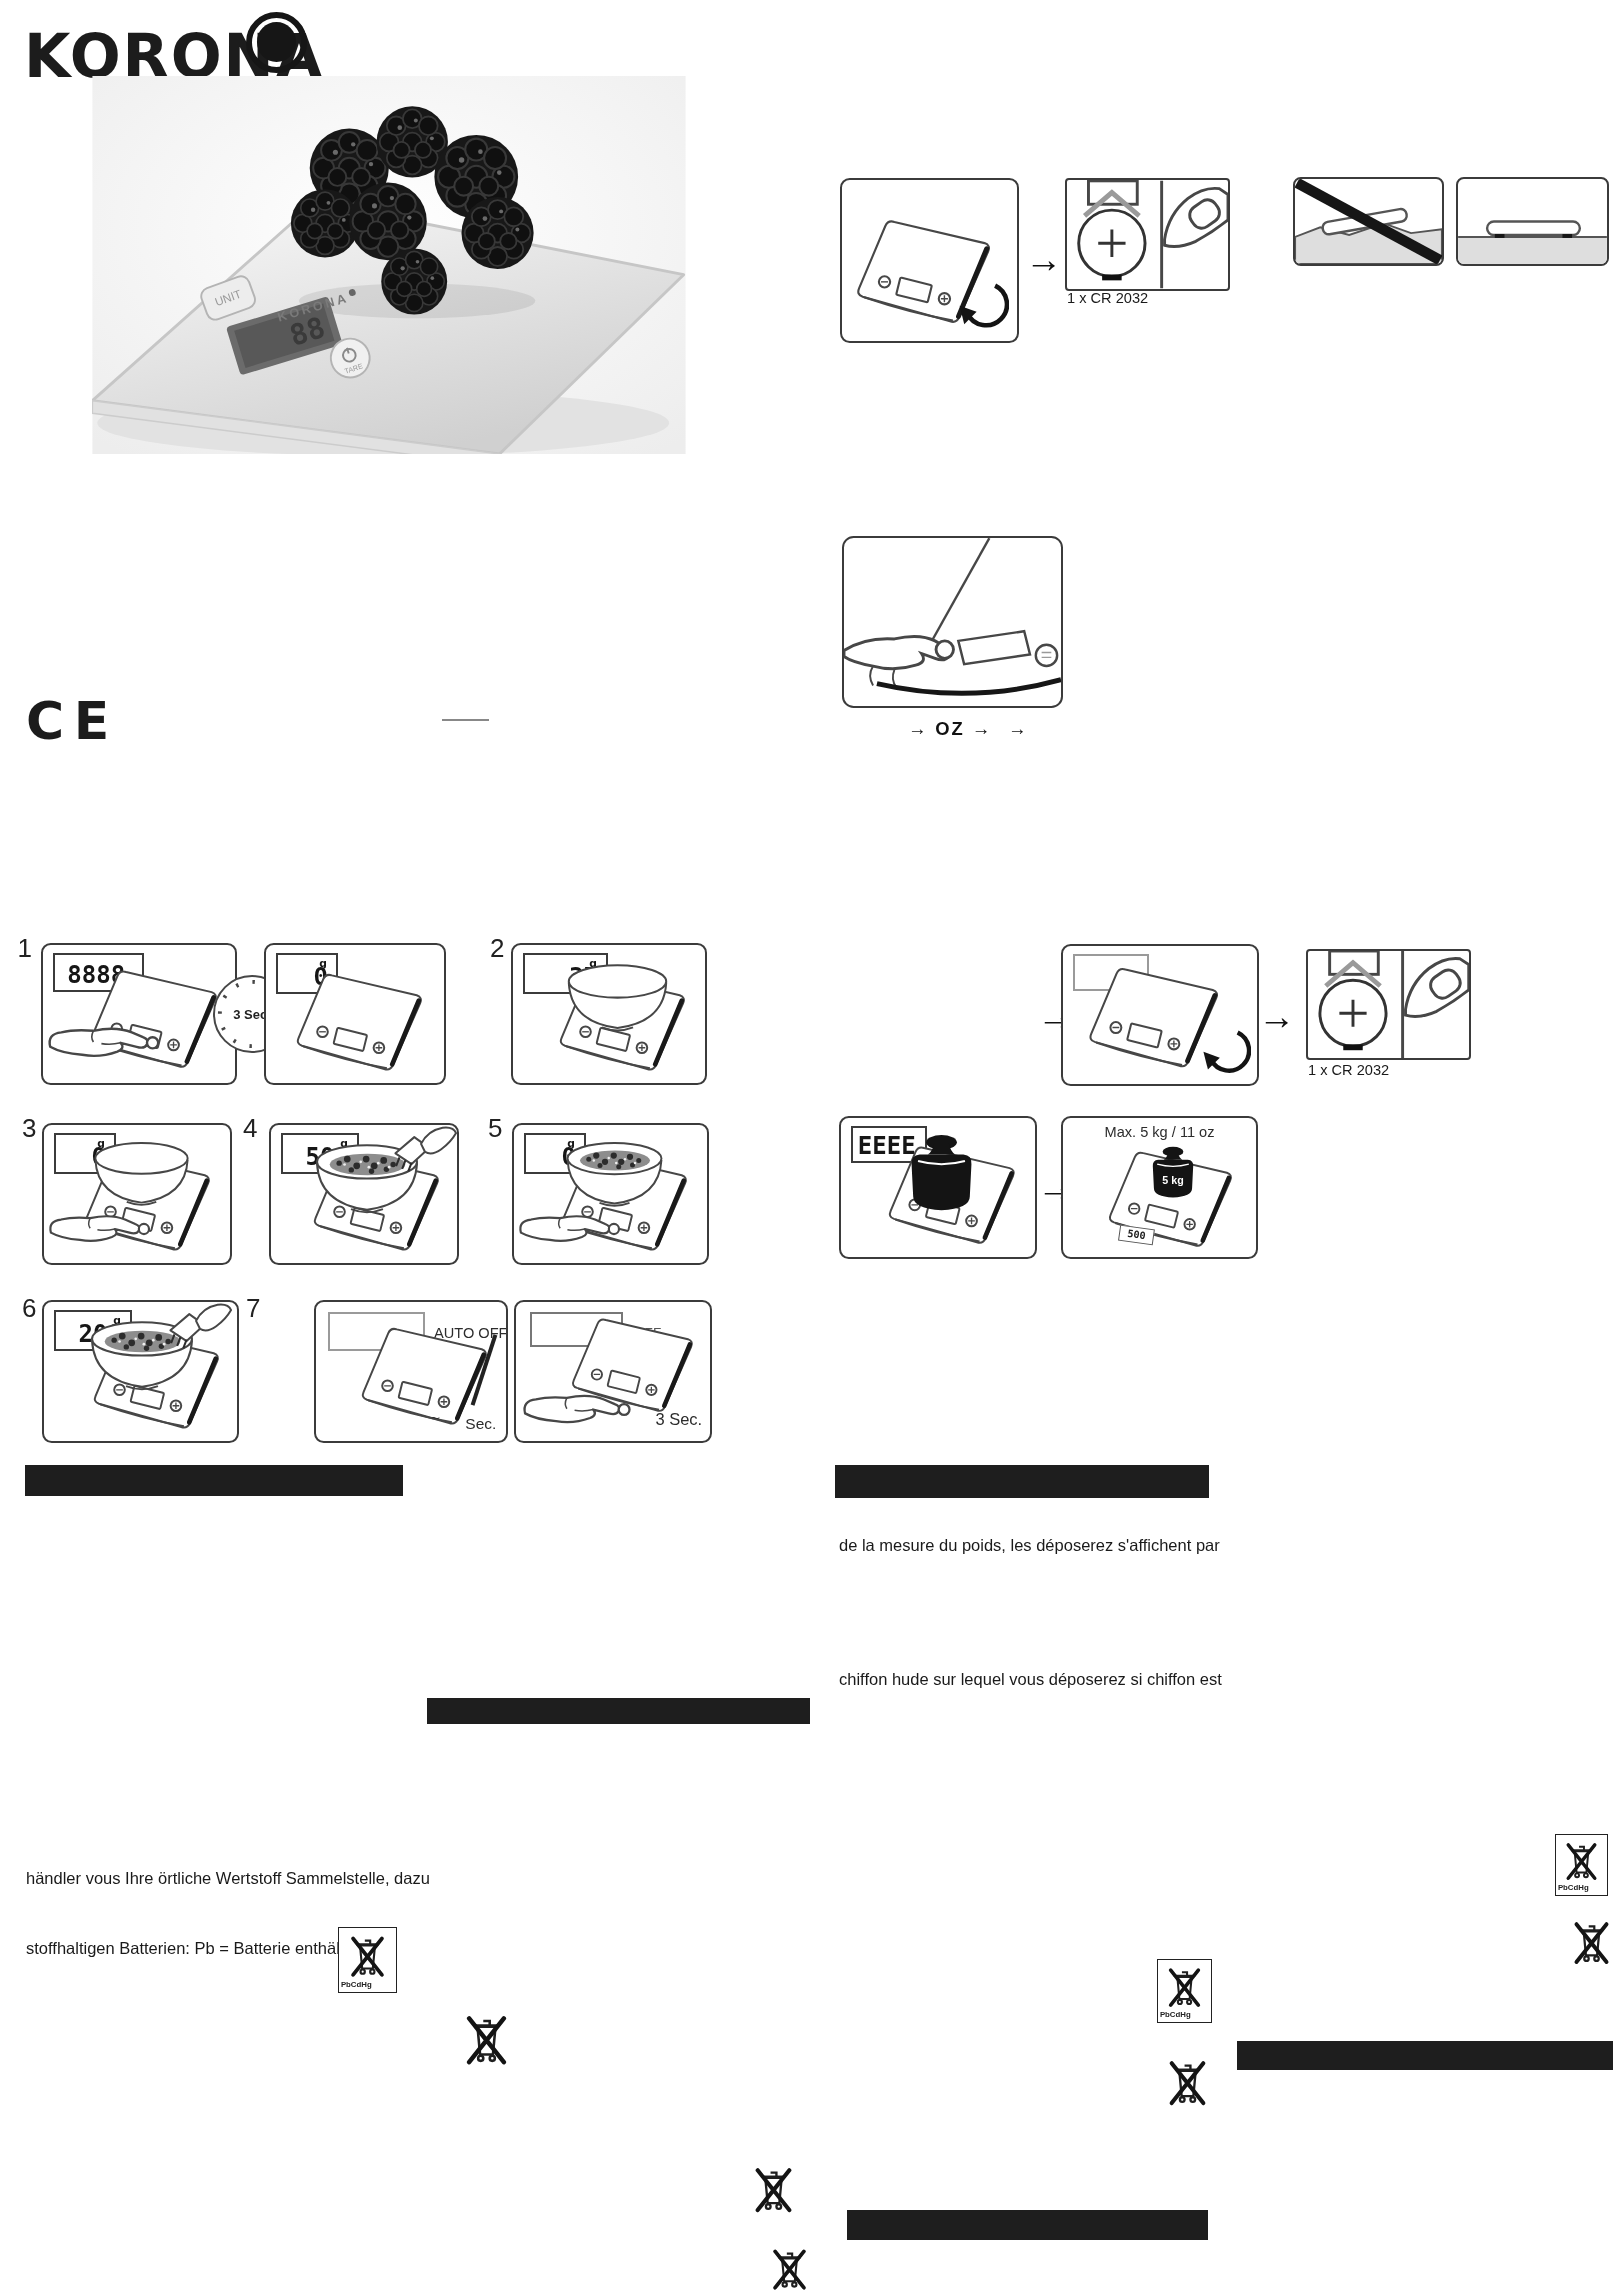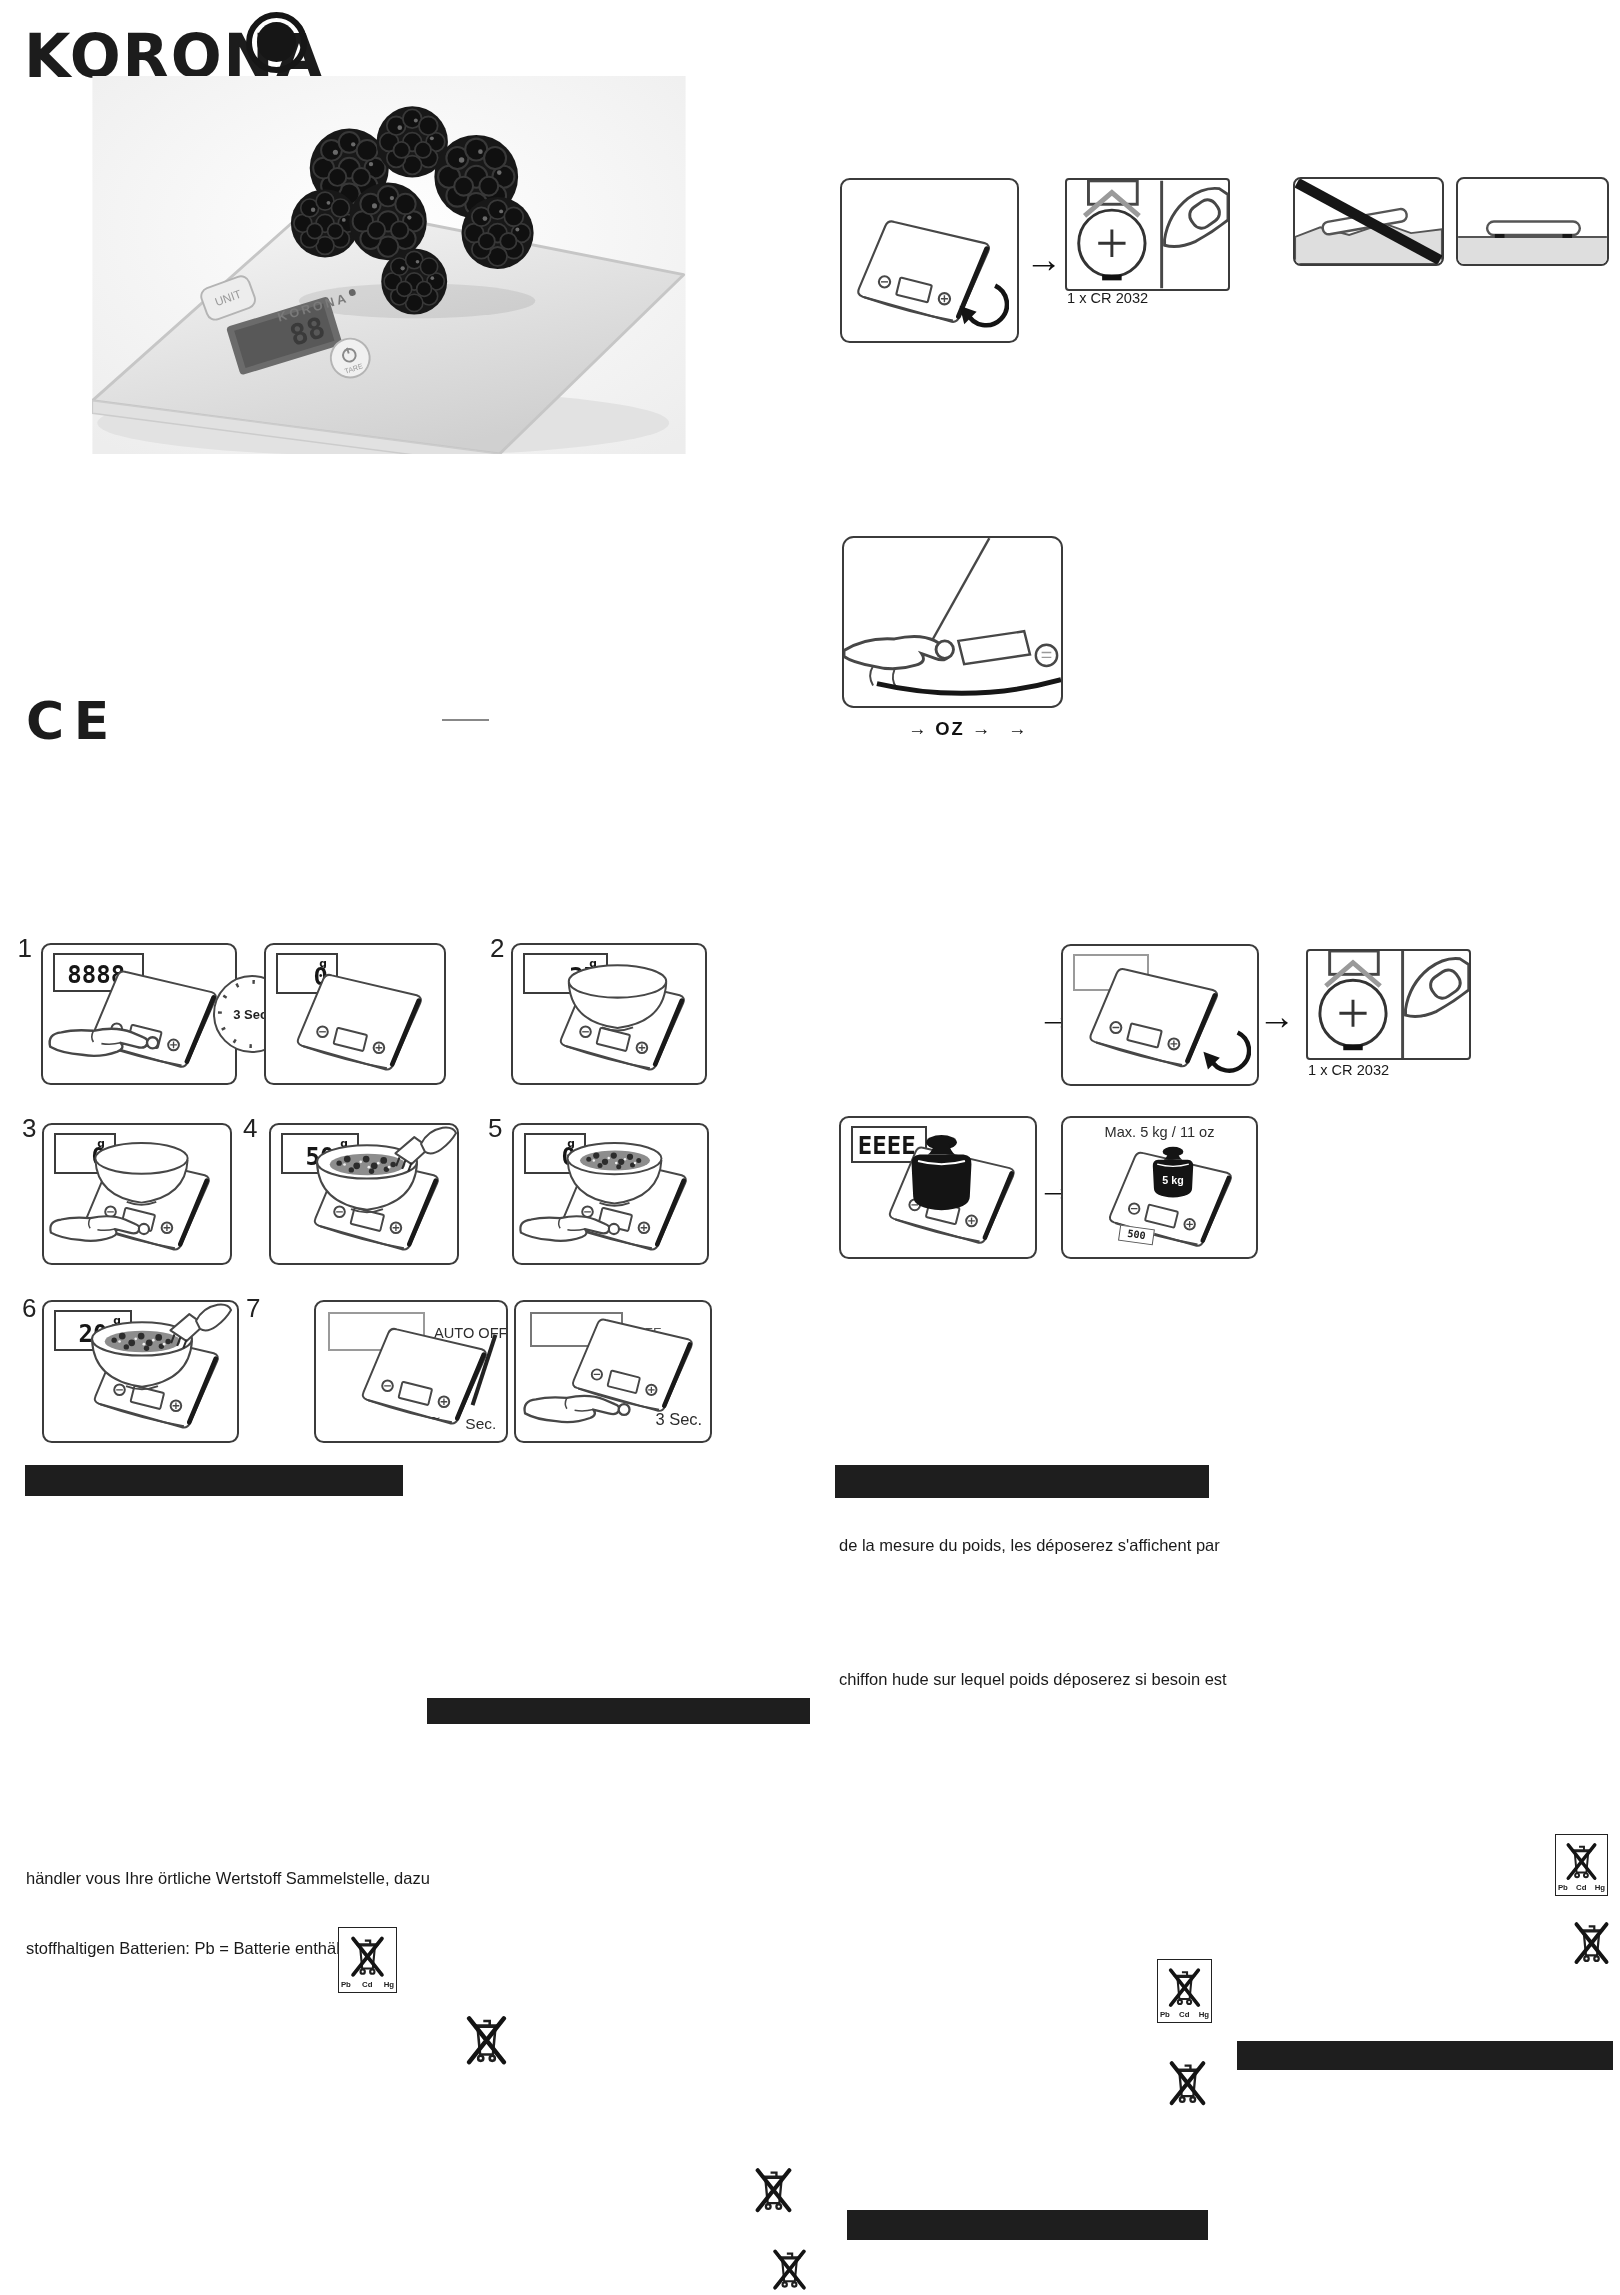--- a/index.html
+++ b/index.html
@@ -18,21 +18,21 @@
   .bar{position:absolute;background:#1e1e1e;}
   .txt{position:absolute;font-size:16.5px;color:#1a1a1a;white-space:nowrap;}
   .arrow{position:absolute;font-size:37px;font-weight:bold;color:#111;line-height:1;}
   .clock{position:absolute;border:2.4px solid #474747;border-radius:50%;background:#fff;}
   .clock span{position:absolute;inset:0;display:flex;align-items:center;justify-content:center;
         font-size:13px;font-weight:bold;color:#222;}
   .clock svg{position:absolute;inset:0;width:100%;height:100%;}
   .plabel{position:absolute;font-size:14.6px;color:#2c2c2c;white-space:nowrap;}
   .battbox{position:absolute;border:1.9px solid #222;background:#fff;display:flex;flex-direction:column;
         align-items:center;justify-content:space-between;padding:2.9px 1.9px 2.9px;box-sizing:border-box;}
-  .battrow{display:flex;width:100%;justify-content:space-between;font-size:7.8px;font-weight:bold;color:#222;}
+  .battrow{display:flex;width:100%;justify-content:flex-start;font-size:7.8px;font-weight:bold;color:#222;}
   .brand{position:absolute;font-weight:800;font-size:60px;letter-spacing:1.9px;color:#1c1c1c;
         font-family:"DejaVu Sans",sans-serif;}
   .logomark{position:absolute;width:49px;height:49px;border:6.8px solid #161616;border-radius:50%;}
   .logomark::after{content:"";position:absolute;inset:4.9px;background:#161616;border-radius:50%;}
   .ce{position:absolute;font-size:52px;font-weight:bold;letter-spacing:9.7px;color:#1c1c1c;
         font-family:"DejaVu Sans",sans-serif;}
   .slash{position:absolute;width:3.9px;height:74px;background:#222;transform:rotate(18deg);}
   .ozline{position:absolute;font-size:18.4px;font-weight:bold;color:#111;letter-spacing:1.9px;white-space:nowrap;margin-left:32px;}
   .tinydisp{position:absolute;border:1.9px solid #555;background:#fff;font-family:"DejaVu Sans Mono",monospace;
         font-weight:bold;font-size:10.2px;display:flex;align-items:center;justify-content:center;color:#222;
@@ -450,21 +450,21 @@
     <div class="tinydisp" style="left:56px;top:109px;width:35px;height:15.5px;transform:rotate(8deg);">500</div>
   </div>
 
   <div class="bar" style="left:25px;top:1465px;width:378px;height:31px;"></div>
   <div class="bar" style="left:835px;top:1465px;width:374px;height:33px;"></div>
   <div class="bar" style="left:427px;top:1698px;width:383px;height:26px;"></div>
   <div class="bar" style="left:1237px;top:2041px;width:376px;height:29px;"></div>
   <div class="bar" style="left:847px;top:2210px;width:361px;height:30px;"></div>
 
   <div class="txt" style="left:839px;top:1536px;">de la mesure du poids, les déposerez s'affichent par</div>
-  <div class="txt" style="left:839px;top:1670px;">chiffon hude sur lequel poids déposerez si besoin est</div>
+  <div class="txt" style="left:839px;top:1670px;">chiffon hude sur lequel vous déposerez si chiffon est</div>
   <div class="txt" style="left:26px;top:1869px;">händler vous Ihre örtliche Wertstoff Sammelstelle, dazu</div>
   <div class="txt" style="left:26px;top:1939px;">stoffhaltigen Batterien: Pb = Batterie enthält</div>
 
   <div class="battbox" style="left:338px;top:1927px;width:59px;height:66px;">
     <svg viewBox="0 0 70 92" style="width:39px;height:50px;">
         <use href="#sym-bin"></use>
       </svg>
     <div class="battrow">
       <span>Pb</span>
       <span>Cd</span>

